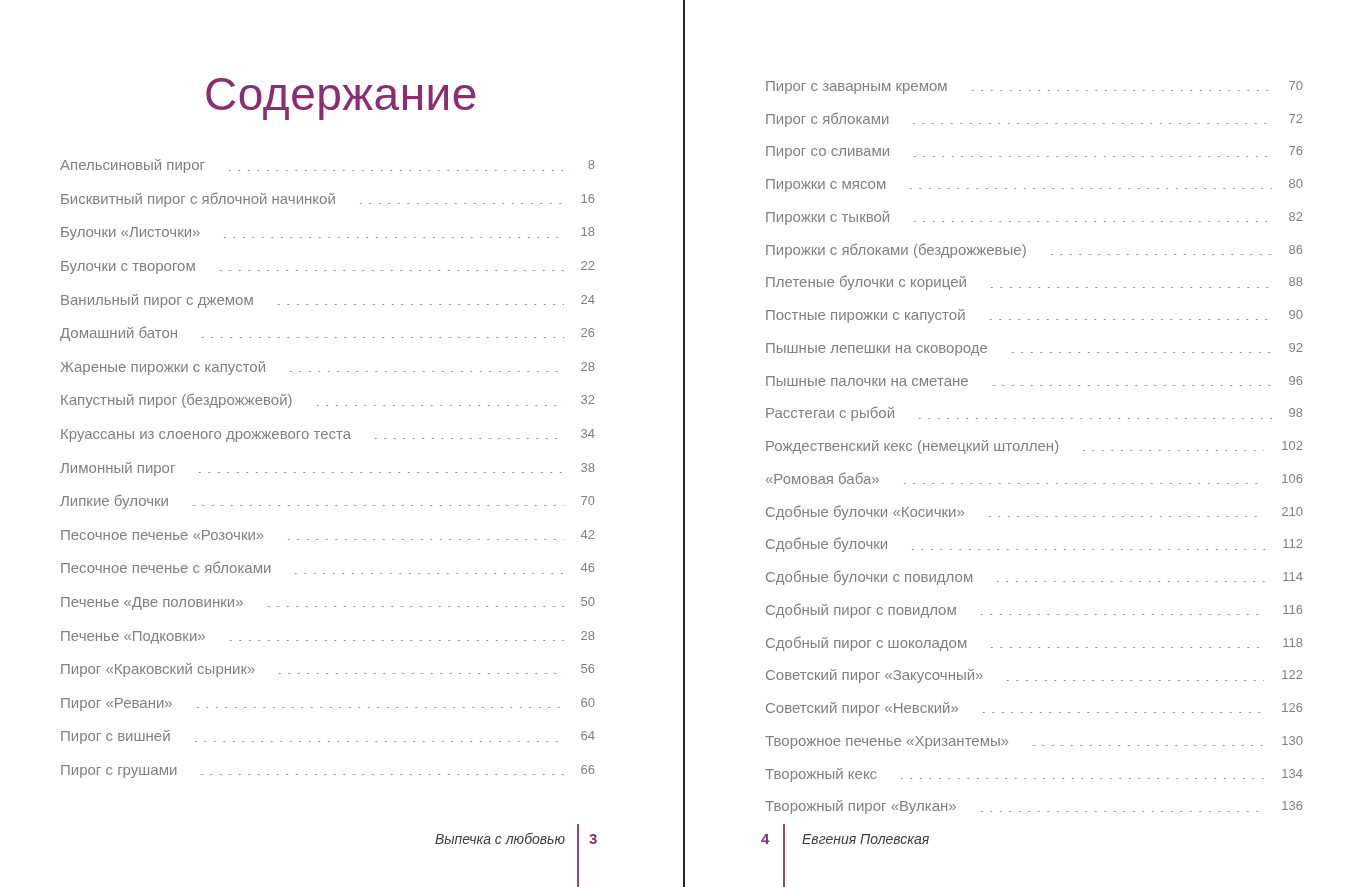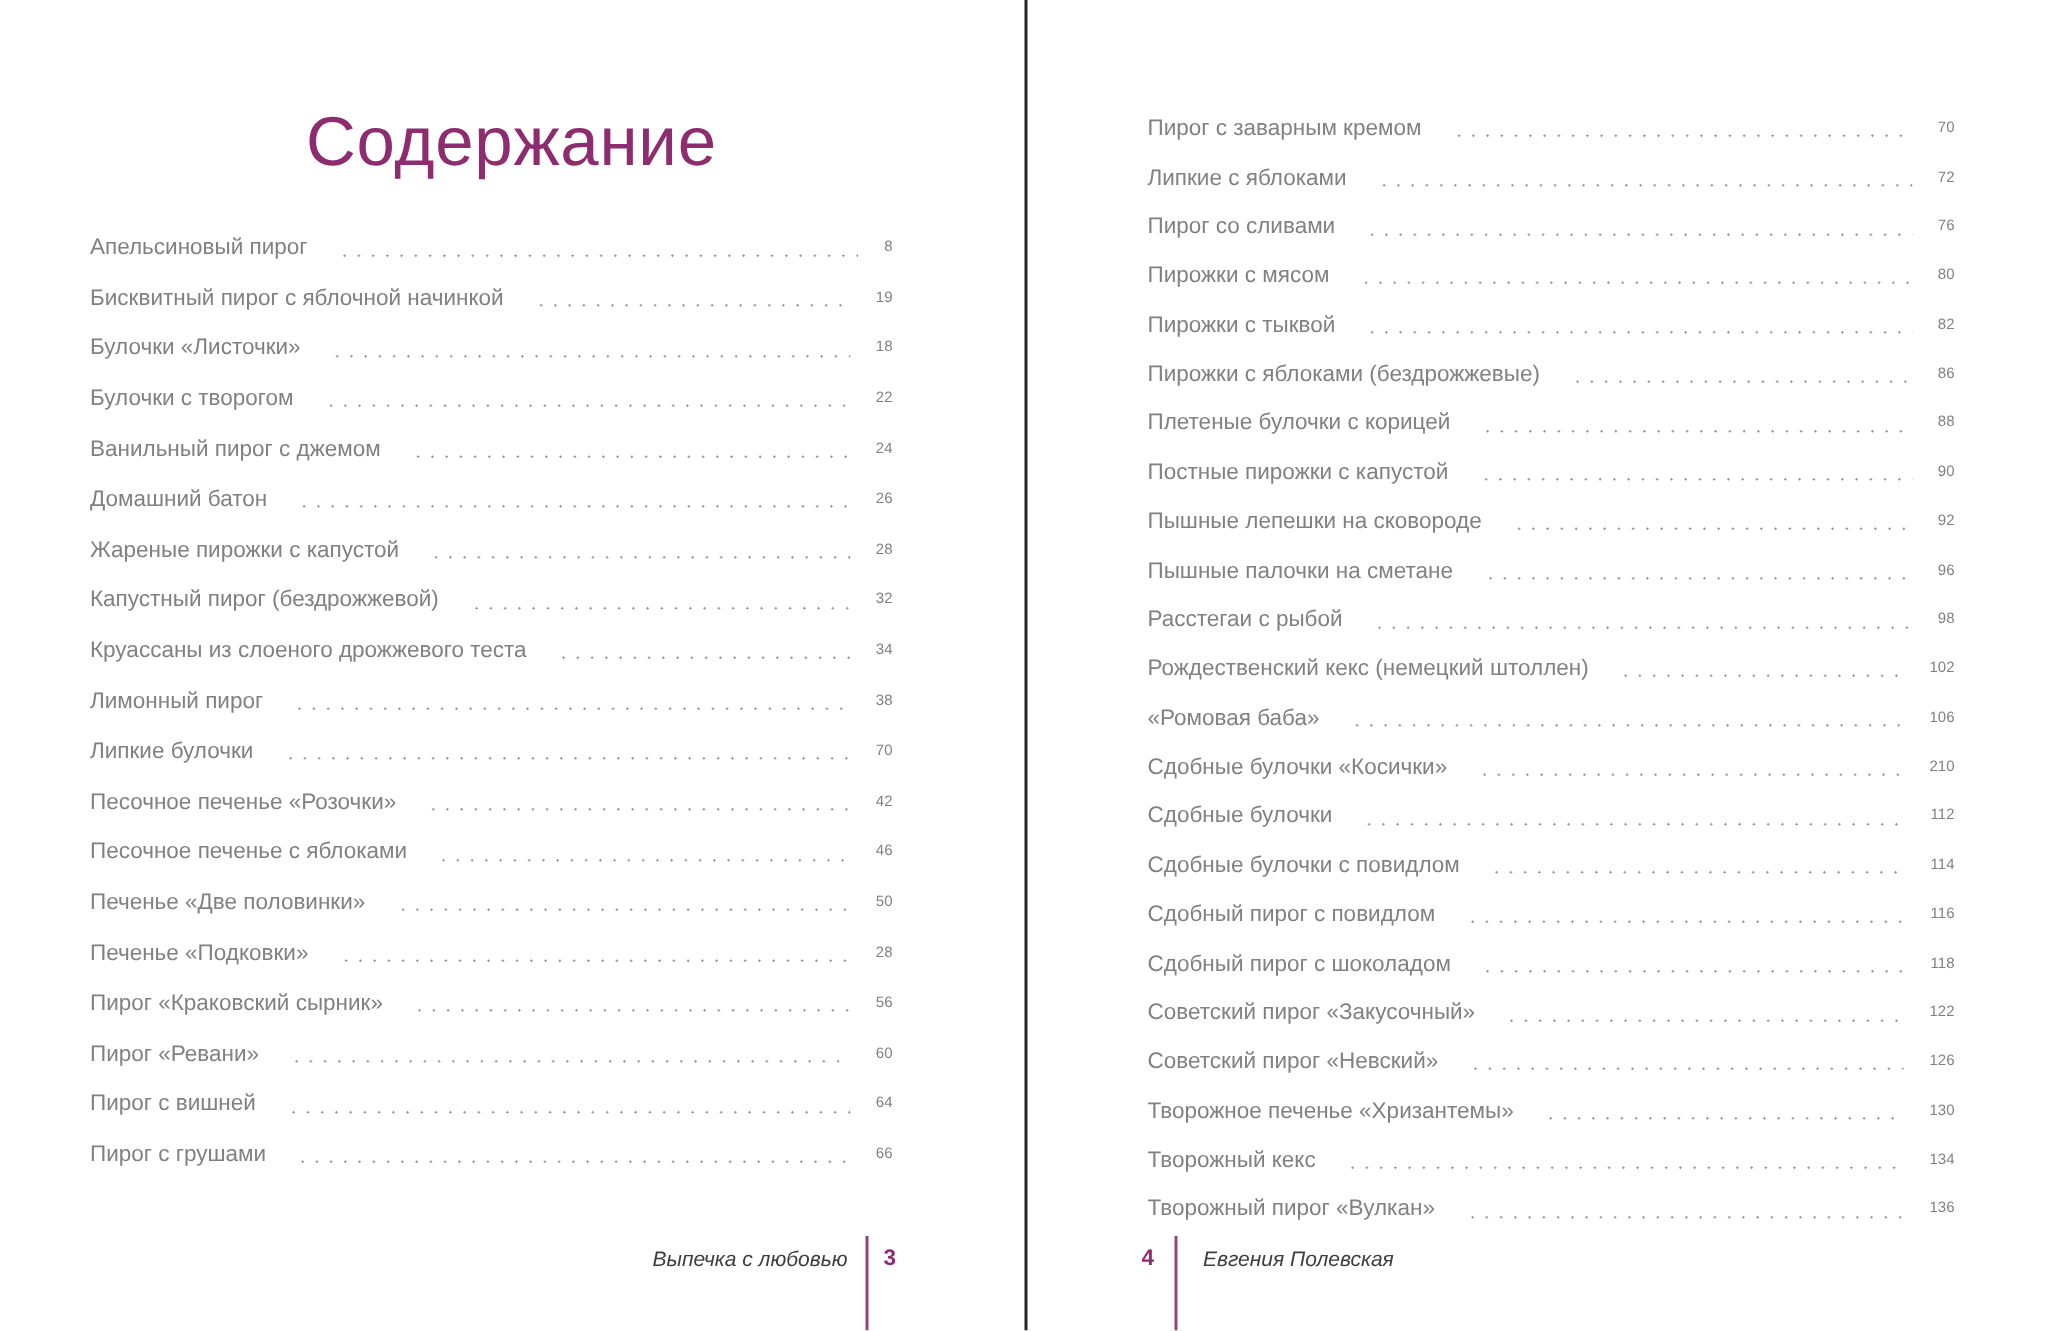--- a/index.html
+++ b/index.html
@@ -53,21 +53,21 @@
   .dot-leader {
     flex: 1 1 auto;
     align-self: stretch;
     margin: 0 5px 0 8px;
     background-image: radial-gradient(circle closest-side, var(--dot-color) 52%, transparent 60%);
     background-size: 9.5px 2.6px;
     background-repeat: repeat-x;
     background-position: 0 calc(50% + 5px);
   }
   .entry-page {
-    font-size: 10px;
+    font-size: 13px;
     color: var(--entry-text);
     flex: 0 0 auto;
     white-space: nowrap;
   }
 
   .footer-book-title {
     position: absolute;
     top: 831px; right: 804px;
     font-size: 14px;
     font-style: italic;
@@ -112,21 +112,21 @@
   <div class="toc toc-left">
 
   <div class="toc-row">
       <span class="entry-title">Апельсиновый пирог</span>
       <span class="dot-leader"></span>
       <span class="entry-page">8</span>
     </div>
       <div class="toc-row">
       <span class="entry-title">Бисквитный пирог с яблочной начинкой</span>
       <span class="dot-leader"></span>
-      <span class="entry-page">19</span>
+      <span class="entry-page">16</span>
     </div>
       <div class="toc-row">
       <span class="entry-title">Булочки «Листочки»</span>
       <span class="dot-leader"></span>
       <span class="entry-page">18</span>
     </div>
       <div class="toc-row">
       <span class="entry-title">Булочки с творогом</span>
       <span class="dot-leader"></span>
       <span class="entry-page">22</span>
@@ -209,21 +209,21 @@
     </div>
 
   <div class="toc toc-right">
 
   <div class="toc-row">
       <span class="entry-title">Пирог с заварным кремом</span>
       <span class="dot-leader"></span>
       <span class="entry-page">70</span>
     </div>
       <div class="toc-row">
-      <span class="entry-title">Липкие с яблоками</span>
+      <span class="entry-title">Пирог с яблоками</span>
       <span class="dot-leader"></span>
       <span class="entry-page">72</span>
     </div>
       <div class="toc-row">
       <span class="entry-title">Пирог со сливами</span>
       <span class="dot-leader"></span>
       <span class="entry-page">76</span>
     </div>
       <div class="toc-row">
       <span class="entry-title">Пирожки с мясом</span>

